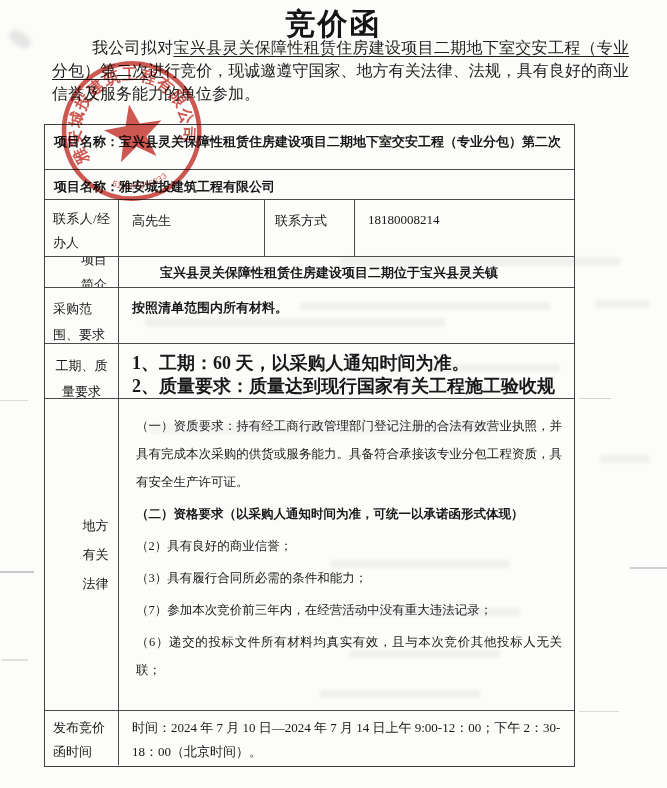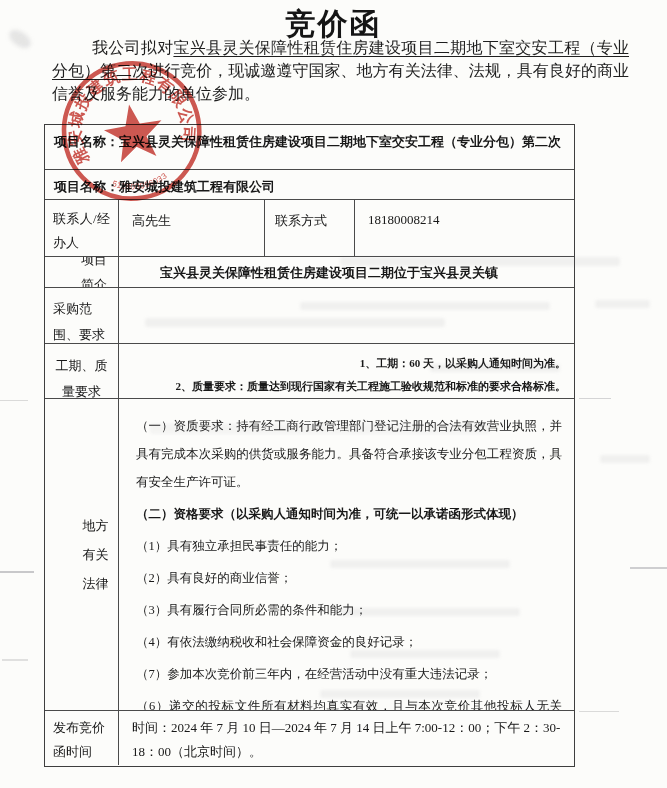--- a/index.html
+++ b/index.html
@@ -88,48 +88,47 @@
       <div class="cell content" style="padding-top:12px;">18180008214</div>
     </div>
 
     <div class="trow cols2">
       <div class="cell vline lbl vcenter">项目简介</div>
       <div class="cell content b vcenter lbl" style="display:flex;justify-content:center;">宝兴县灵关保障性租赁住房建设项目二期位于宝兴县灵关镇</div>
     </div>
 
     <div class="trow cols2">
       <div class="cell vline lbl" style="line-height:26px;padding-top:8px;">采购范围、要求描述</div>
+      <div class="cell content b" style="padding-top:11px;">按照清单范围内所有材料。</div>
     </div>
 
     <div class="trow cols2">
       <div class="cell vline lbl center" style="line-height:26px;padding-top:9px;">工期、质量要求</div>
-      <div class="cell content b" style="line-height:23px;padding-top:8px;font-size:11px;text-align:right;">
+      <div class="cell content b" style="line-height:23px;padding-top:8px;font-size:18px;">
         <div>1、工期：60 天，以采购人通知时间为准。</div>
         <div>2、质量要求：质量达到现行国家有关工程施工验收规范和标准的要求合格标准。</div>
       </div>
     </div>
 
     <div class="trow cols2">
       <div class="cell vline lbl center vcenter" style="line-height:29px;">地方有关法律</div>
       <div class="cell content qual">
         <p>（一）资质要求：持有经工商行政管理部门登记注册的合法有效营业执照，并具有完成本次采购的供货或服务能力。具备符合承接该专业分包工程资质，具有安全生产许可证。</p>
         <p class="b">（二）资格要求（以采购人通知时间为准，可统一以承诺函形式体现）</p>
-        <p>（1）具有独立承担民事责任的能力；</p>
         <p>（2）具有良好的商业信誉；</p>
         <p>（3）具有履行合同所必需的条件和能力；</p>
-        <p>（4）有依法缴纳税收和社会保障资金的良好记录；</p>
         <p>（7）参加本次竞价前三年内，在经营活动中没有重大违法记录；</p>
         <p>（6）递交的投标文件所有材料均真实有效，且与本次竞价其他投标人无关联；</p>
 
       </div>
     </div>
 
     <div class="trow cols2">
       <div class="cell vline lbl pub">发布竞价函时间</div>
-      <div class="cell content pub">时间：2024 年 7 月 10 日—2024 年 7 月 14 日上午 7:00-12：00；下午 2：30-18：00（北京时间）。</div>
+      <div class="cell content pub">时间：2024 年 7 月 10 日—2024 年 7 月 14 日上午 9:00-12：00；下午 2：30-18：00（北京时间）。</div>
     </div>
 
   </div>
 
   <svg class="stamp" viewBox="0 0 170 170" aria-hidden="true">
     <defs>
       <path id="arcTop" d="M 39.7 104.1 A 50 50 0 1 1 130.3 104.1" fill="none"></path>
       <path id="arcBottom" d="M 56.5 132.4 A 57 57 0 0 0 113.5 132.4" fill="none"></path>
     </defs>
     <g fill="#c4342c" stroke="none">

